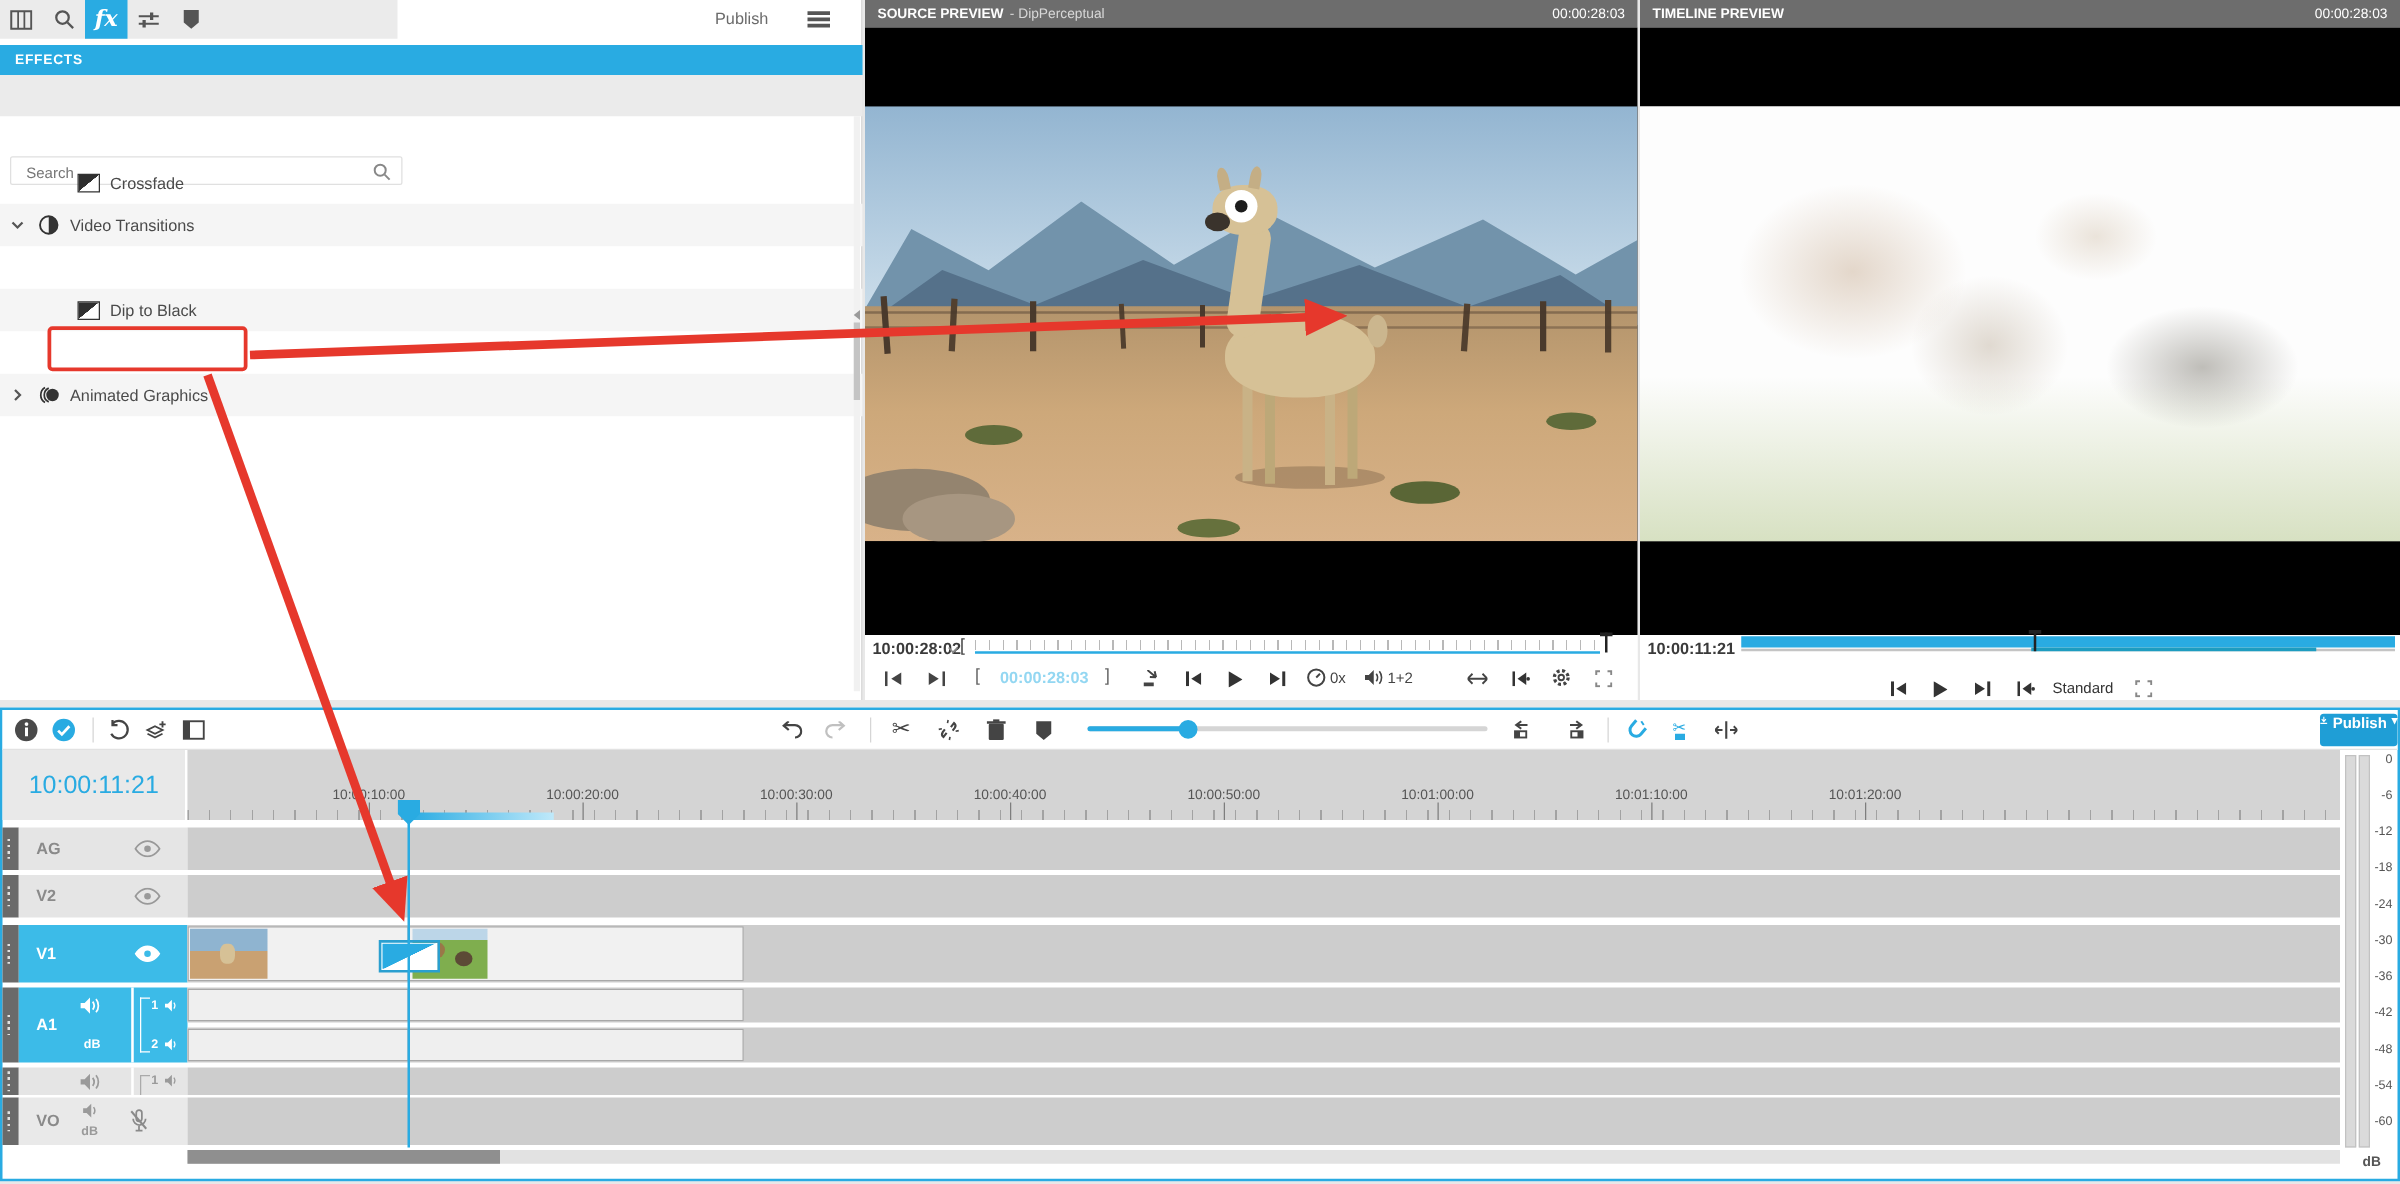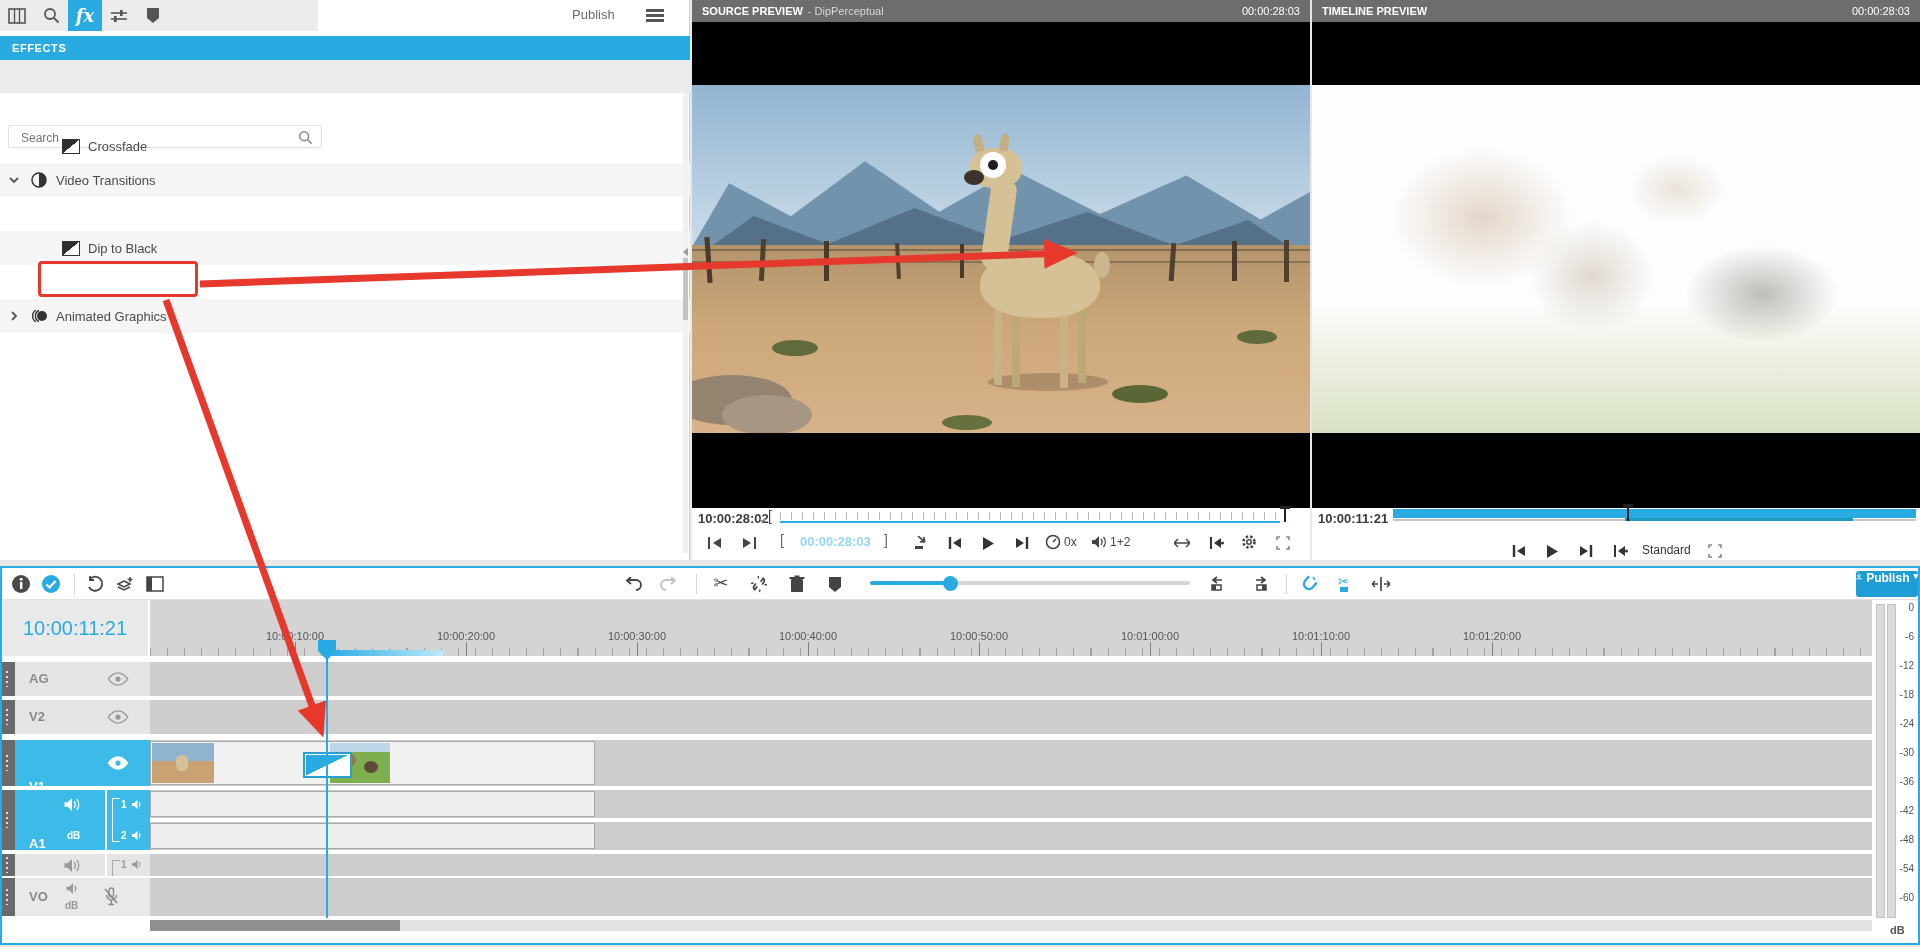--- a/index.html
+++ b/index.html
@@ -45,21 +45,21 @@
   .ruler{left:150px;top:600px;width:1722px;height:56px;background:#d4d4d4;}
   .ruler .ticks{position:absolute;left:0;bottom:0;width:100%;height:8px;background:repeating-linear-gradient(90deg,#a2a2a2 0 1px,transparent 1px 17.1px);}
   .rlabel{position:absolute;top:30px;width:100px;margin-left:-50px;text-align:center;font-size:11px;color:#555;}
   .rtick{position:absolute;bottom:0;width:1px;height:14px;background:#7d7d7d;}
   .rangebar{left:327px;top:650px;width:116px;height:6px;background:linear-gradient(90deg,#29abe2,#bfe9fa);}
   .handle{width:13px;background:#6a6a6a;}
   .handle:after{content:"";position:absolute;left:4px;top:50%;margin-top:-8px;width:2px;height:16px;background:repeating-linear-gradient(#fff 0 2px,transparent 2px 5px);opacity:.8;}
   .thead{background:#e5e5e5;}
   .thead.sel{background:#3cbbe8;}
   .tlabel{font-size:13px;font-weight:bold;color:#8a8a8a;}
-  .sel .tlabel{color:#fff;margin-top:24px;}
+  .sel .tlabel{color:#fff;}
   .tcontent{background:#cdcdcd;}
   .clip{background:#f1f1f1;border:1px solid #a8a8a8;}
   .aclip{background:#efefef;border:1px solid #a8a8a8;}
   .transbox{background:linear-gradient(to bottom right,#29abe2 49.5%,#fff 50.5%);border:2px solid #2a9fd0;box-shadow:0 0 0 1px #fff inset;}
   .playline{left:326px;top:652px;width:2px;height:266px;background:#29abe2;z-index:30;}
   .pentagon{left:318px;top:640px;width:18px;height:20px;background:#29abe2;clip-path:polygon(0 0,100% 0,100% 55%,50% 100%,0 55%);z-index:31;}
   .chdb{font-size:10px;color:#fff;font-weight:bold;}
   .mutedtxt{color:#9a9a9a;}
   .scrolltrough{left:150px;top:920px;width:1722px;height:11px;background:#e2e2e2;}
   .scrollthumb{left:150px;top:920px;width:250px;height:11px;background:#8f8f8f;cursor:pointer;}

